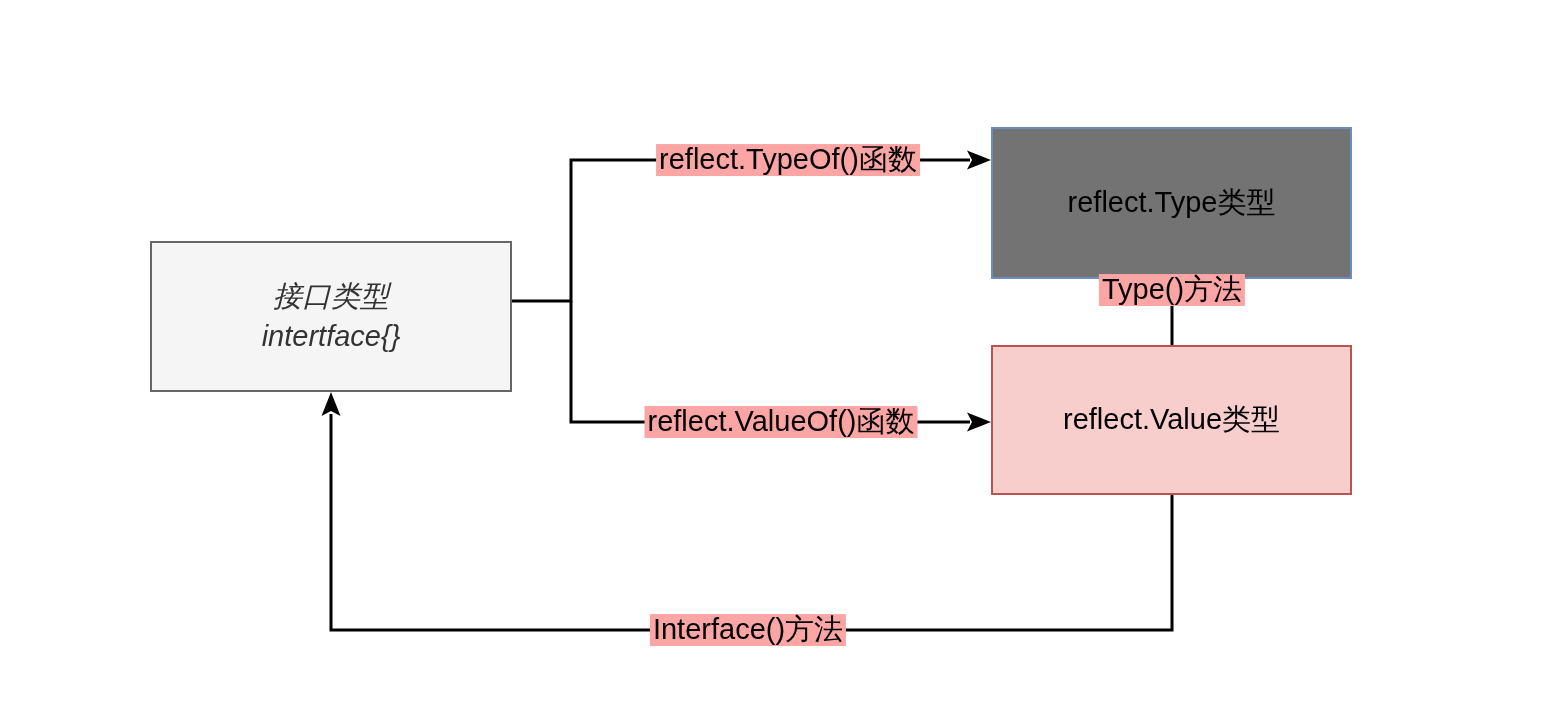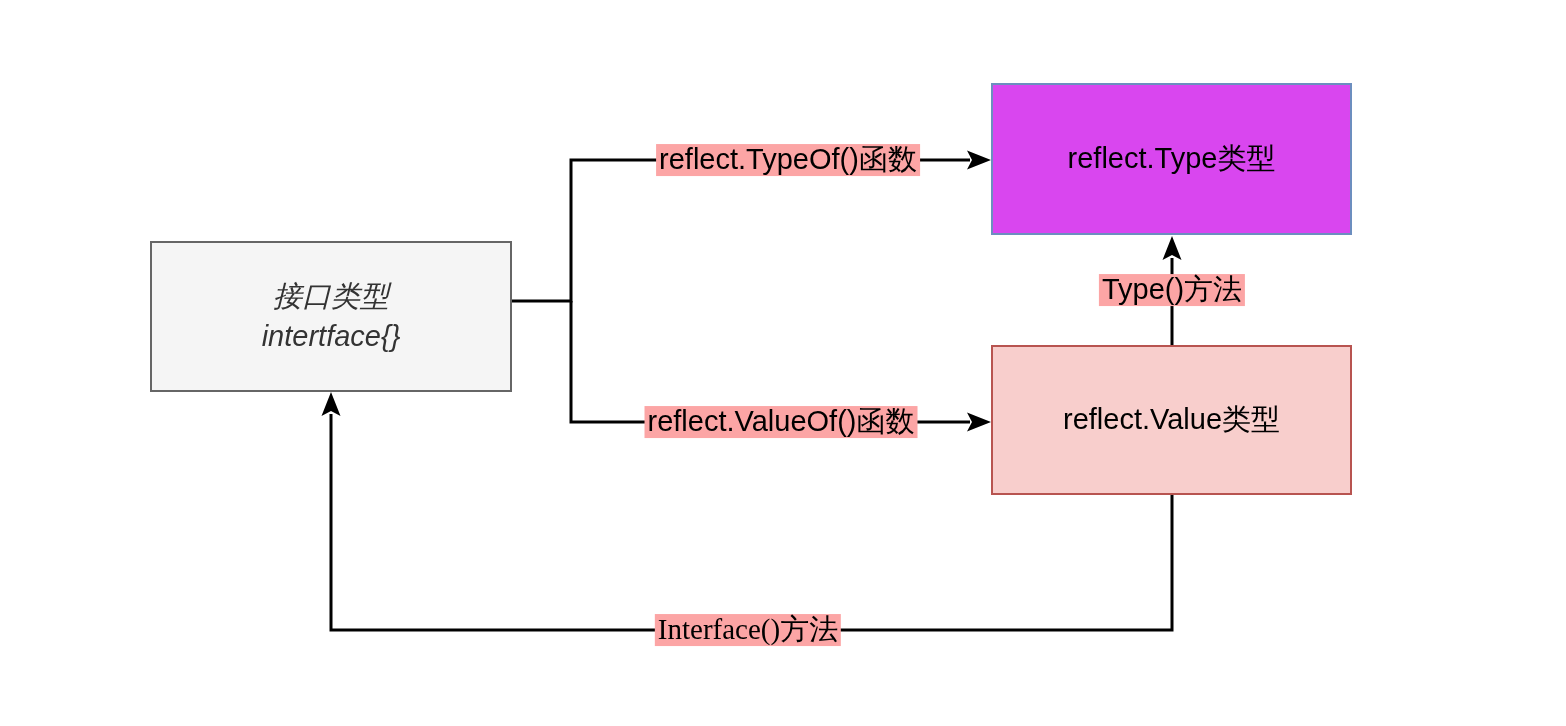--- a/index.html
+++ b/index.html
@@ -42,21 +42,21 @@
     background: #fca5a5;
     font-size: 29px;
     line-height: 1.1;
     white-space: nowrap;
     padding: 0 3px;
     color: #000000;
   }
   .lbl-typeof   { left: 788px;  top: 160px; }
   .lbl-valueof  { left: 781px;  top: 422px; }
   .lbl-typem    { left: 1172px; top: 290px; }
-  .lbl-ifacem   { left: 748px;  top: 630px; font-family: Liberation Serif, serif; }
+  .lbl-ifacem   { left: 748px;  top: 630px; }
   .edge-line {
     fill: none;
     stroke-width: 3;
     stroke-linejoin: miter;
   }
 </style>
 </head>
 <body>
 
 <div id="canvas" style="background-color: rgb(255, 255, 255);">
@@ -74,21 +74,21 @@
 
     <polyline class="edge-line" points="1172,494 1172,630 331,630 331,414" style="stroke: rgb(0, 0, 0);"></polyline>
     <polygon points="331,392 321.5,416 331,411 340.5,416" style="fill: rgb(0, 0, 0);"></polygon>
   </svg>
 
   <div class="node node-interface" style="background-color: rgb(245, 245, 245); border-color: rgb(102, 102, 102); color: rgb(51, 51, 51); font-style: italic;">
     <div>接口类型</div>
     <div>intertface{}</div>
   </div>
 
-  <div class="node node-type" style="background-color: #d946ef; border-color: rgb(108, 142, 191); color: rgb(0, 0, 0);">
+  <div class="node node-type" style="background-color: #737373; border-color: rgb(108, 142, 191); color: rgb(0, 0, 0); margin-top: 44px;">
     <div>reflect.Type类型</div>
   </div>
 
   <div class="node node-value" style="background-color: rgb(248, 206, 204); border-color: rgb(184, 84, 80); color: rgb(0, 0, 0);">
     <div>reflect.Value类型</div>
   </div>
 
   <div class="edge-label lbl-typeof">reflect.TypeOf()函数</div>
   <div class="edge-label lbl-valueof">reflect.ValueOf()函数</div>
   <div class="edge-label lbl-typem">Type()方法</div>

